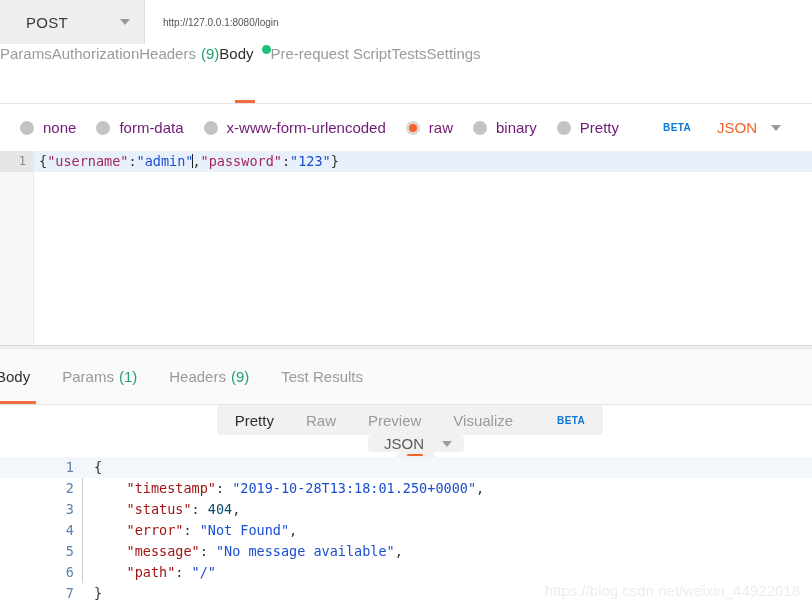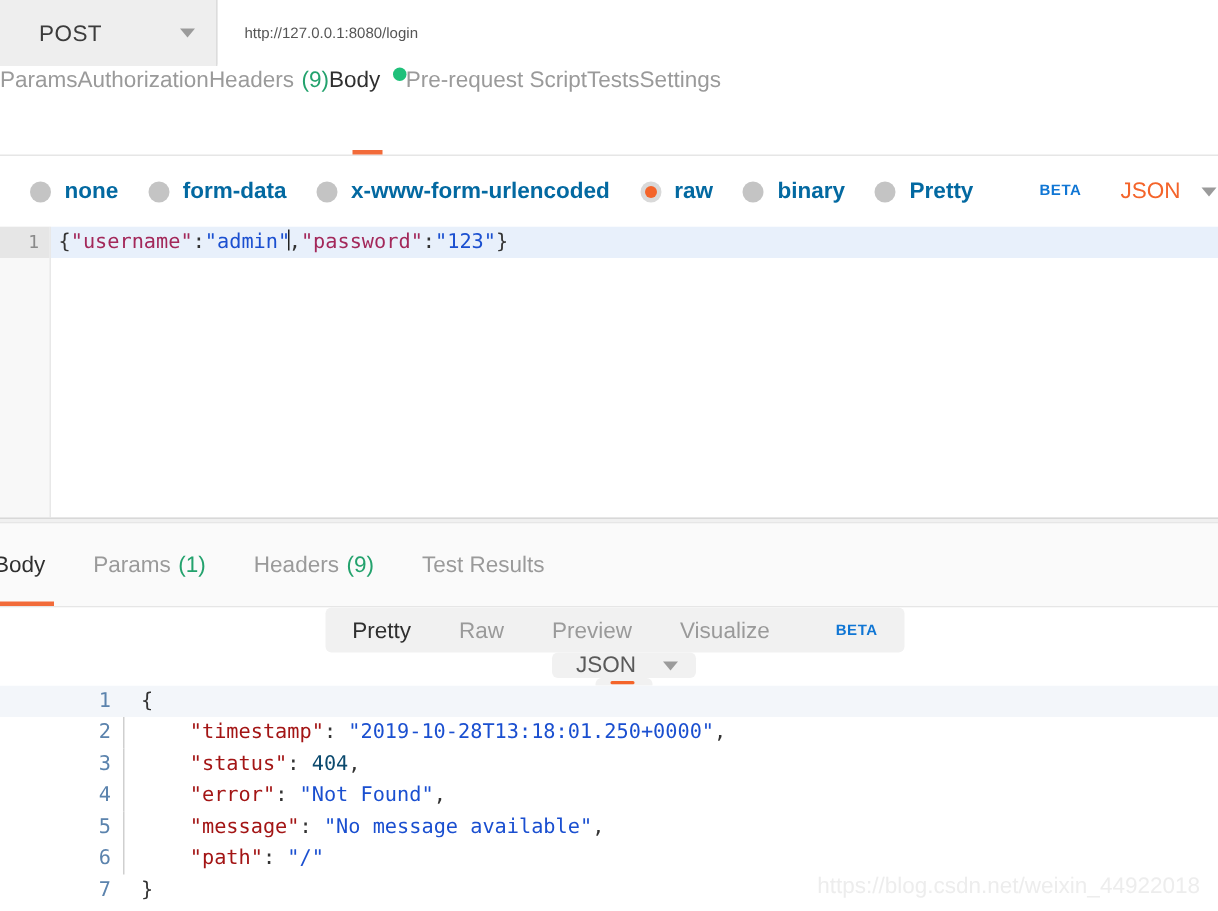--- a/index.html
+++ b/index.html
@@ -105,21 +105,21 @@
   }
   .radio-opt.selected .radio-mark {
     background: #d9d9d9;
   }
   .radio-opt.selected .radio-mark::after {
     content: "";
     position: absolute; left: 3px; top: 3px;
     width: 8px; height: 8px; border-radius: 50%;
     background: #f4642a;
   }
-  .radio-label { font-size: 15px; color: #0369a1; font-weight: bold; }
+  .radio-label { font-size: 15px; color: #701a75; }
   .beta-sup {
     font-size: 10px; font-weight: bold; color: #1076d4;
     vertical-align: super; margin-left: 2px;
     letter-spacing: .4px;
     padding-left: 42px;
   }
   .lang-select {
     display: flex; align-items: center;
     margin-left: 14px; cursor: pointer;
   }

